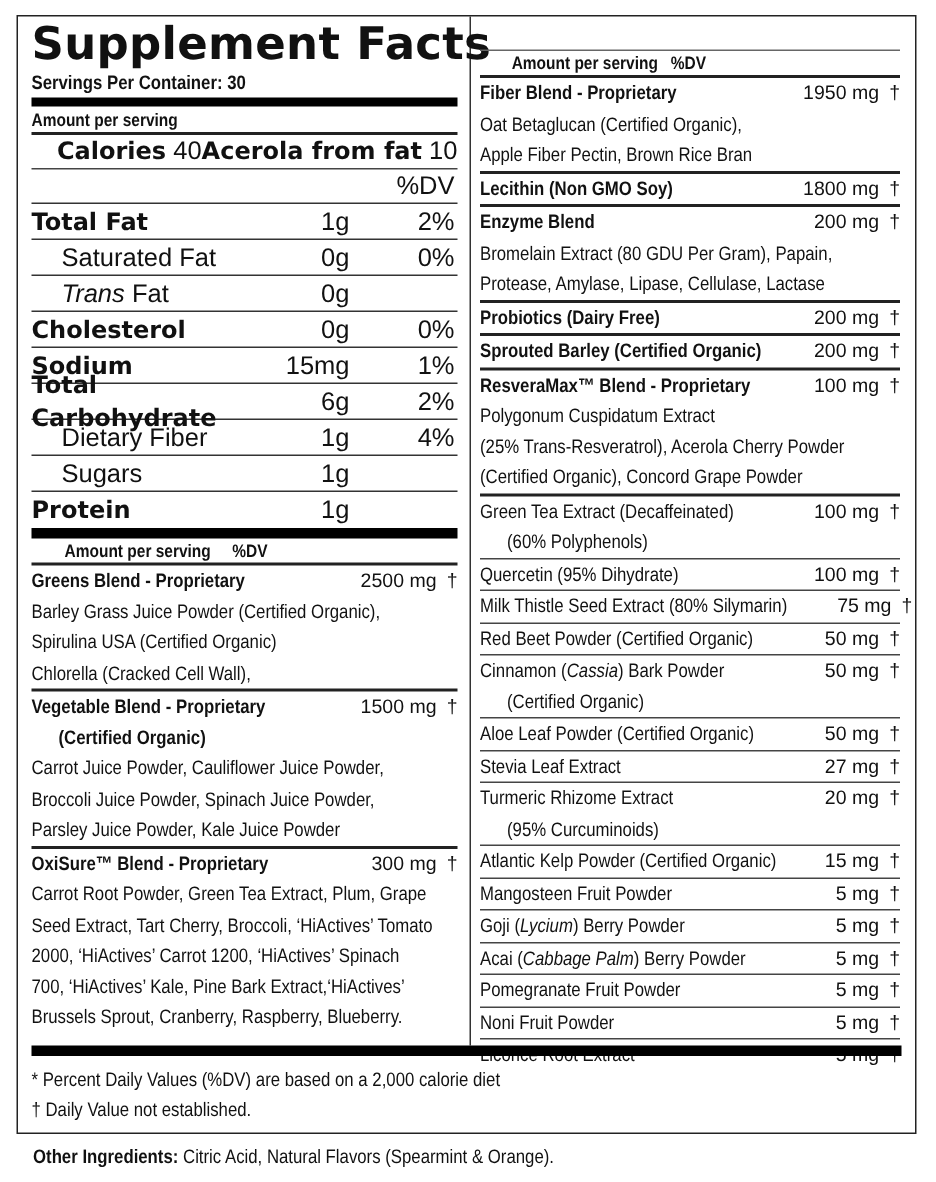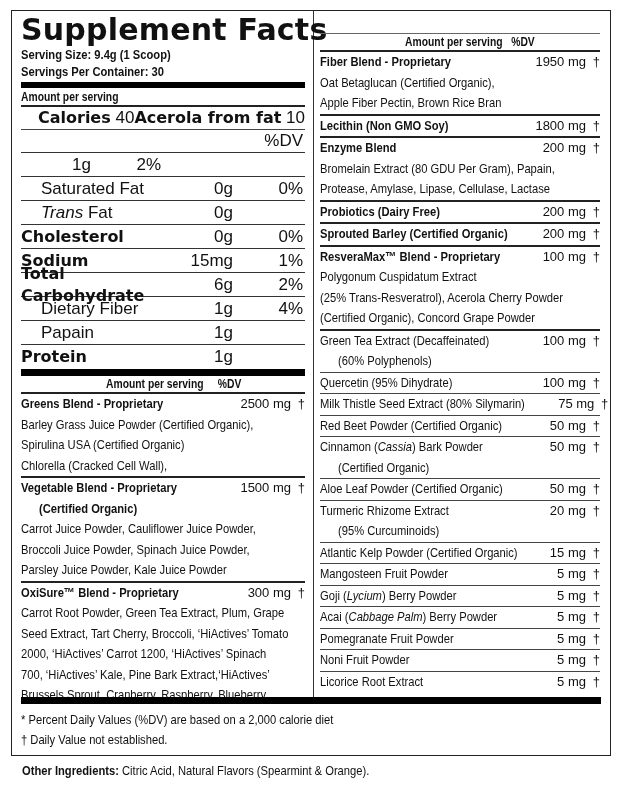--- a/index.html
+++ b/index.html
@@ -22,21 +22,21 @@
   .aps { font-size: 12px; font-weight: bold; line-height: 16px; }
   .cal { font-size: 17px; line-height: 22px; display: flex; justify-content: flex-end; }
   .cal b { font-weight: 900; font-family: "DejaVu Sans", sans-serif; font-size: 16px; }
   .dvhdr { font-size: 17px; text-align: right; line-height: 22px; padding-right: 2px; }
   .nrow { display: flex; font-size: 17px; line-height: 22px; height: 23px; border-top: 1px solid #333; align-items: center; }
   .nrow .n { flex: 1; }
   .nrow .a { width: 70px; text-align: right; }
   .nrow .d { width: 70px; text-align: right; padding-right: 2px; }
   .nrow.bold .n { font-weight: 900; font-family: "DejaVu Sans", sans-serif; font-size: 16px; }
   .nrow.sub .n { padding-left: 20px; }
-  .hdr2 { display: flex; justify-content: center; font-size: 12px; font-weight: bold; line-height: 16px; }
+  .hdr2 { display: flex; justify-content: flex-start; font-size: 12px; font-weight: bold; line-height: 16px; }
   .hdr2 span { display: inline-block; }
   .irow { border-top: 1px solid #444; font-size: 13px; line-height: 20.5px; }
   .irow.thickt { border-top: 2px solid #222; }
   .irow .line { display: flex; justify-content: space-between; }
   .irow .nm { white-space: nowrap; }
   .irow .nm.b { font-weight: bold; }
   .irow .amt { white-space: nowrap; text-align: right; }
   .irow .amt .dag { display: inline-block; width: 14px; text-align: right; }
   .ind { padding-left: 18px; }
   .foot { position: absolute; left: 9px; top: 686px; width: 580px; }
@@ -47,33 +47,33 @@
 </style>
 </head>
 <body>
 
 <div class="frame">
   <div class="vdiv"></div>
 
   <div class="col left">
     <div class="inner">
       <div class="title">Supplement Facts</div>
-      <div class="serv"><span class="cond">Serving Size: 9.4g (1 Scoop)</span></div>
       <div class="serv"><span class="cond">Servings Per Container: 30</span></div>
       <div class="thick"></div>
       <div class="aps"><span class="cond">Amount per serving</span></div>
       <div class="med"></div>
       <div class="cal">
         <span><b>Calories</b> <span>40</span></span>
         <span><b>Acerola from fat</b> <span>10</span></span>
       </div>
       <div class="thin"></div>
       <div class="dvhdr">%DV</div>
       <div id="nutrients">
           <div class="nrow bold">
+            <span class="n">Total Fat</span>
             <span class="a">1g</span>
             <span class="d">2%</span>
           </div>
           <div class="nrow sub">
             <span class="n">Saturated Fat</span>
             <span class="a">0g</span>
             <span class="d">0%</span>
           </div>
           <div class="nrow sub">
             <span class="n"><i>Trans</i><span> Fat</span></span>
@@ -94,21 +94,21 @@
             <span class="n">Total Carbohydrate</span>
             <span class="a">6g</span>
             <span class="d">2%</span>
           </div>
           <div class="nrow sub">
             <span class="n">Dietary Fiber</span>
             <span class="a">1g</span>
             <span class="d">4%</span>
           </div>
           <div class="nrow sub">
-            <span class="n">Papain</span>
+            <span class="n">Sugars</span>
             <span class="a">1g</span>
             <span class="d"></span>
           </div>
           <div class="nrow bold">
             <span class="n">Protein</span>
             <span class="a">1g</span>
             <span class="d"></span>
           </div>
         </div>
       <div class="thick" style="height:7px;margin:1px 0 0 0"></div>
@@ -233,20 +233,26 @@
           <div class="ind"><span class="cond">(Certified Organic)</span></div>
         </div>
         <div class="irow">
           <div class="line">
             <span class="nm cond">Aloe Leaf Powder (Certified Organic)</span>
             <span class="amt"><span>50 mg</span><span class="dag">†</span></span>
           </div>
         </div>
         <div class="irow">
           <div class="line">
+            <span class="nm cond">Stevia Leaf Extract</span>
+            <span class="amt"><span>27 mg</span><span class="dag">†</span></span>
+          </div>
+        </div>
+        <div class="irow">
+          <div class="line">
             <span class="nm cond">Turmeric Rhizome Extract</span>
             <span class="amt"><span>20 mg</span><span class="dag">†</span></span>
           </div>
           <div class="ind"><span class="cond">(95% Curcuminoids)</span></div>
         </div>
         <div class="irow">
           <div class="line">
             <span class="nm cond">Atlantic Kelp Powder (Certified Organic)</span>
             <span class="amt"><span>15 mg</span><span class="dag">†</span></span>
           </div>

